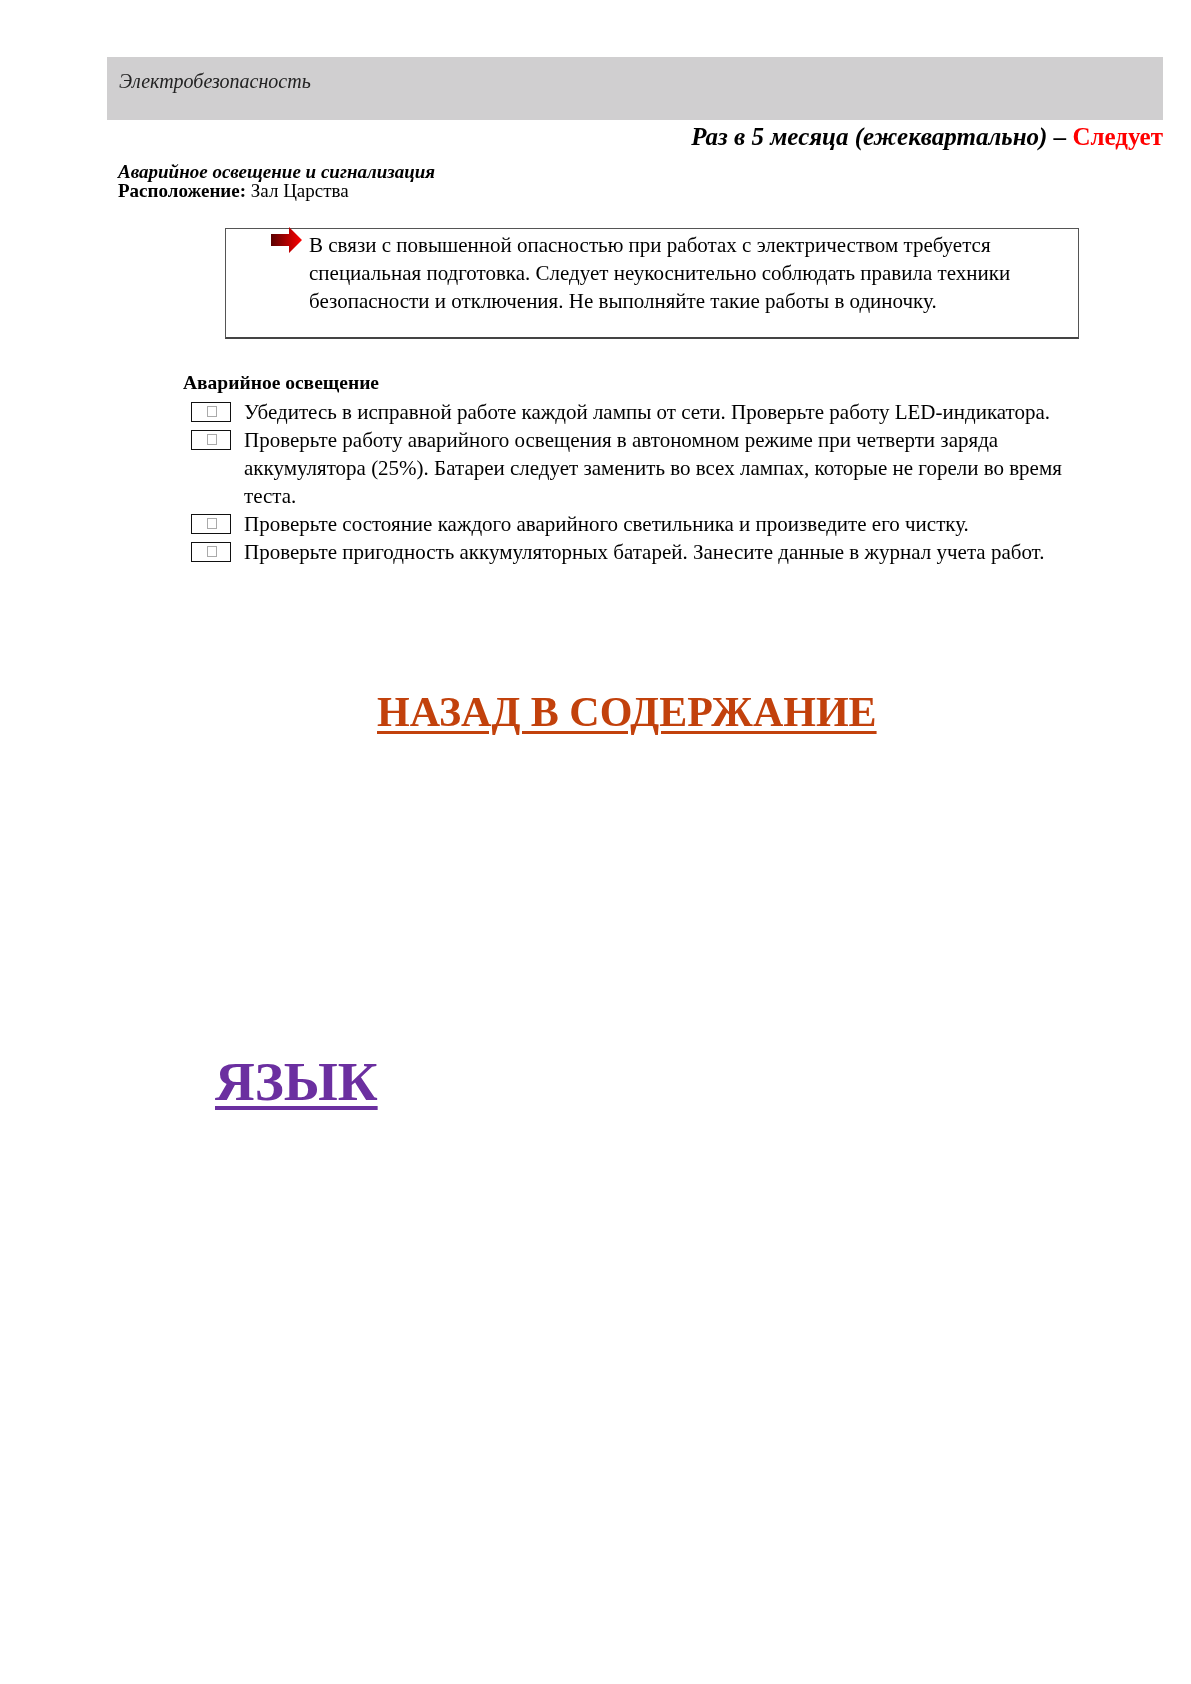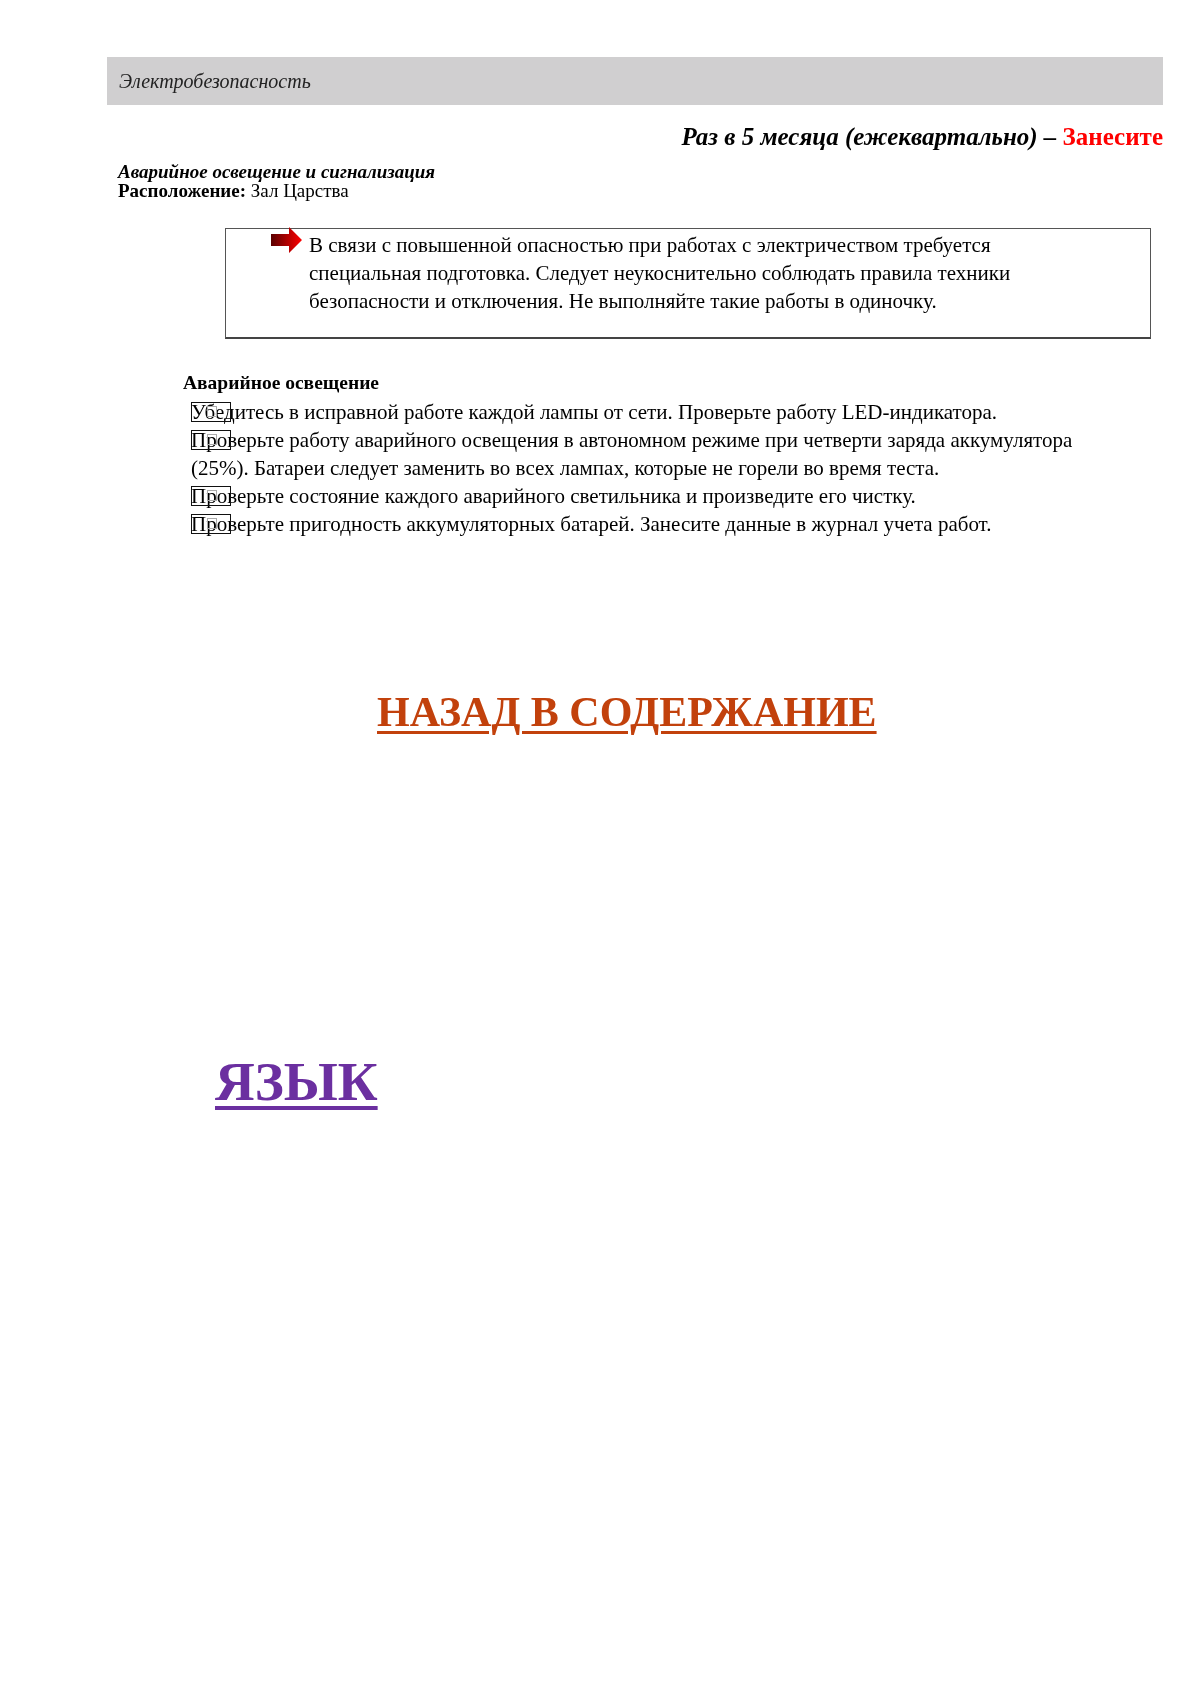--- a/index.html
+++ b/index.html
@@ -1,45 +1,45 @@
 <!DOCTYPE html>
 <html><head>
 <meta charset="utf-8">
 <style>
   html, body { margin:0; padding:0; background:#ffffff; }
   body { width:1191px; height:1684px; position:relative; font-family:"Liberation Serif", serif; color:#000; overflow:hidden; }
-  .band { position:absolute; left:107px; top:57px; width:1056px; height:48px; background:#d0cfd0; }
+  .band { position:absolute; left:107px; top:57px; width:1056px; height:63px; background:#d0cfd0; }
   .band-text { position:absolute; left:12px; top:13px; font-style:italic; font-size:20px; color:#222; }
   .subtitle { position:absolute; left:118px; top:125px; font-style:italic; font-weight:bold; font-size:19px;margin-top:36px; }
   .freq { position:absolute; right:28px; top:123px; font-style:italic; font-weight:bold; font-size:25px; white-space:nowrap; }
   .freq .month { color:#ff0000; font-style:normal; }
   .location { position:absolute; left:118px; top:180px; font-size:19px; }
   .location b { font-weight:bold; }
-  .warn-box { position:absolute; left:225px; top:228px; width:926px; height:111px; border:1px solid #555; border-bottom:2px solid #444; box-sizing:border-box;text-decoration:underline; }
+  .warn-box { position:absolute; left:225px; top:228px; width:854px; height:111px; border:1px solid #555; border-bottom:2px solid #444; box-sizing:border-box;text-decoration:underline; }
   .warn-icon { position:absolute; left:45px; top:-2px; width:32px; height:26px; }
   .warn-text { position:absolute; left:83px; top:2px; width:790px; font-size:21px; line-height:28px; }
   .section { position:absolute; left:183px; top:372px; font-weight:bold; font-size:19.5px; }
   .checklist { position:absolute; left:191px; top:398px; width:920px; }
-  .item { position:relative; font-size:21px; line-height:28px; }
+  .item { position:relative; padding-left:53px; font-size:21px; line-height:28px; }
   .cbox { position:absolute; left:0; top:4px; width:40px; height:20px; border:1.5px solid #111; box-sizing:border-box; }
   .cbox::after { content:""; position:absolute; left:15px; top:3px; width:10px; height:11px; border:1px solid #aaa; box-sizing:border-box; }
   .back-link { position:absolute; left:377px; top:688px; font-weight:bold; font-size:42px; color:#c2410c; text-decoration:underline; text-decoration-thickness:3px; text-underline-offset:5px; white-space:nowrap; }
   .lang-link { position:absolute; left:171px; top:1050px; font-weight:bold; font-size:55px; color:#6b2fa0; text-decoration:underline; text-decoration-thickness:4px; text-underline-offset:6px;margin-left:44px; }
 </style>
 </head>
 <body>
 
 <div class="band">
   <span class="band-text">Электробезопасность</span>
 </div>
 
 <div class="subtitle">Аварийное освещение и сигнализация</div>
 
 <div class="freq">
-  <span>Раз в 5 месяца (ежеквартально) – </span><span class="month" style="font-weight:bold;">Занесите</span>
+  <span>Раз в 5 месяца (ежеквартально) – </span><span class="month" style="font-weight:bold;">Следует</span>
 </div>
 
 <div class="location">
   <b>Расположение:</b><span> Зал Царства</span>
 </div>
 
 <div class="warn-box">
   <span class="warn-icon">
     <svg width="32" height="26" viewBox="0 0 32 26">
       <defs>

